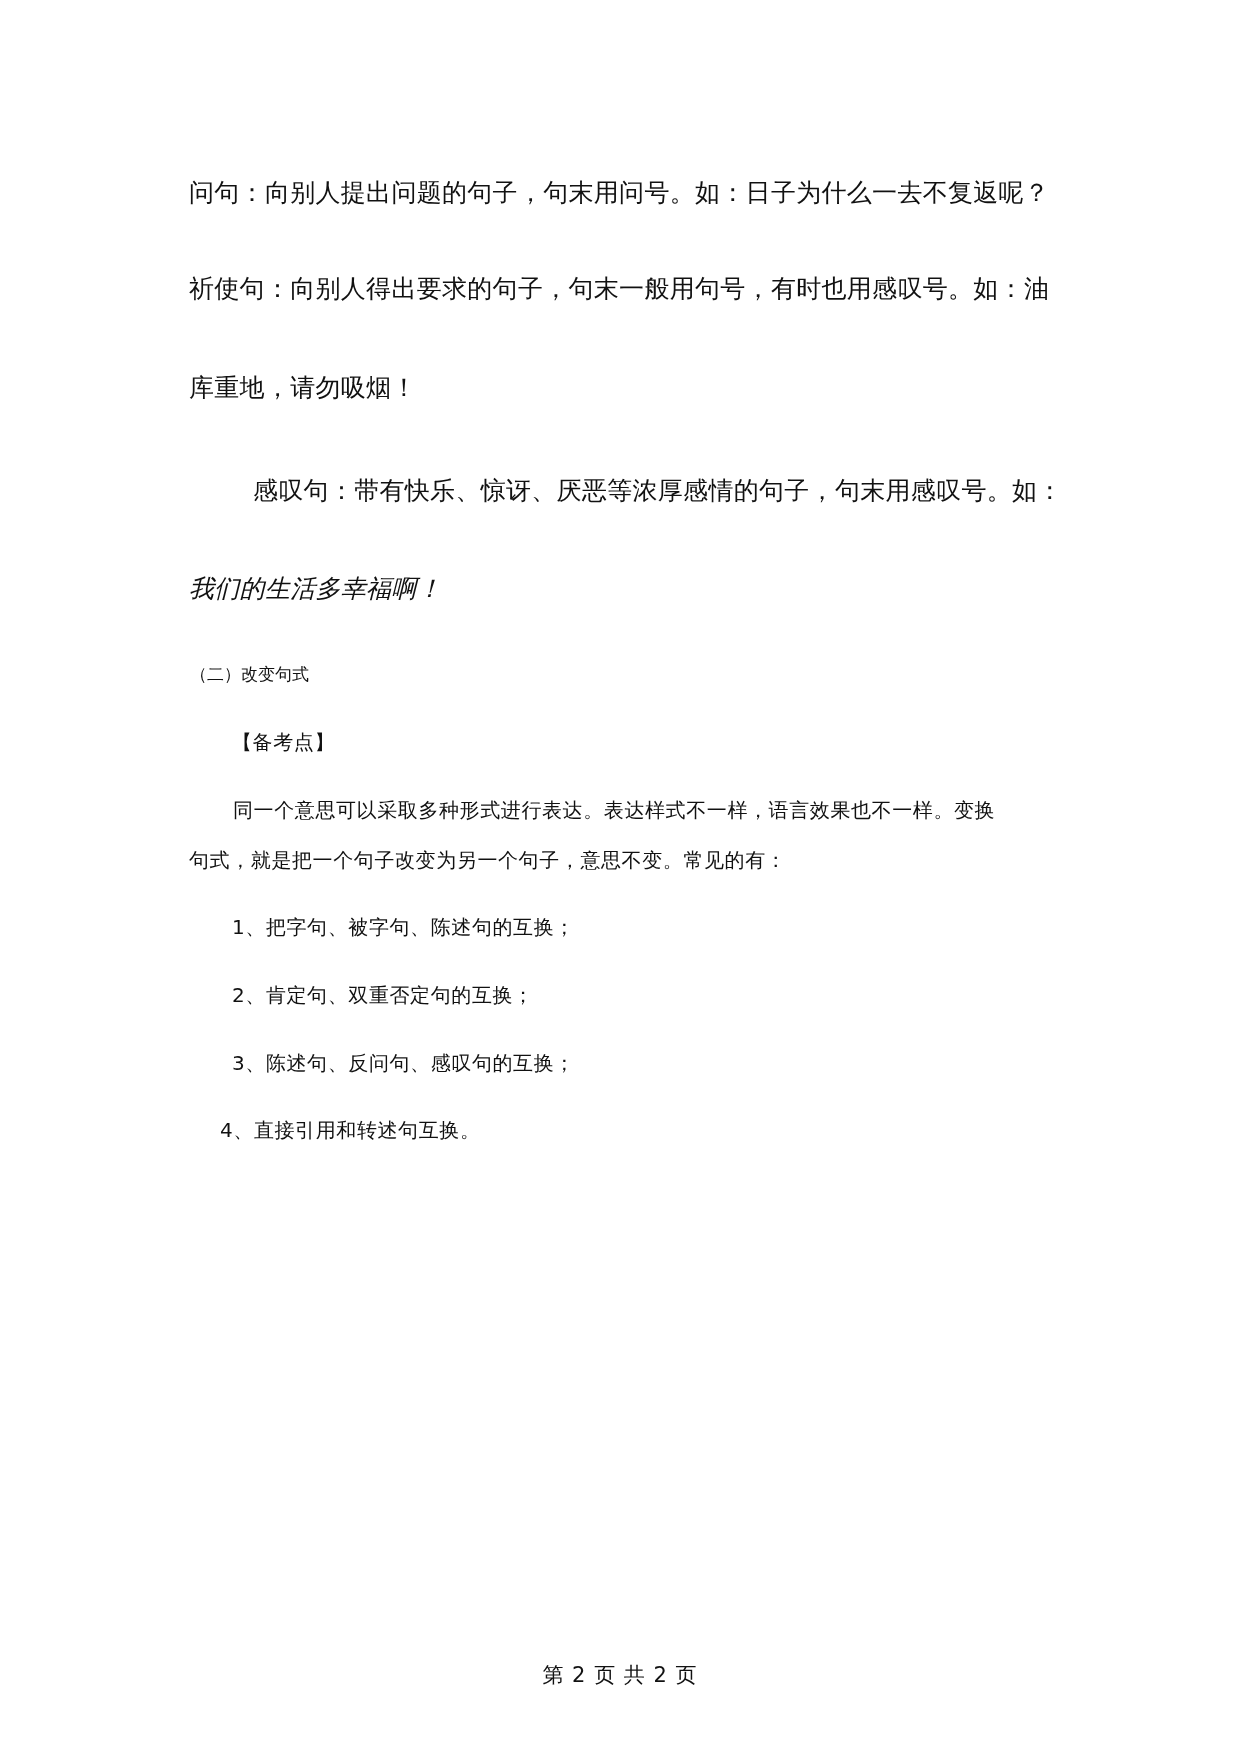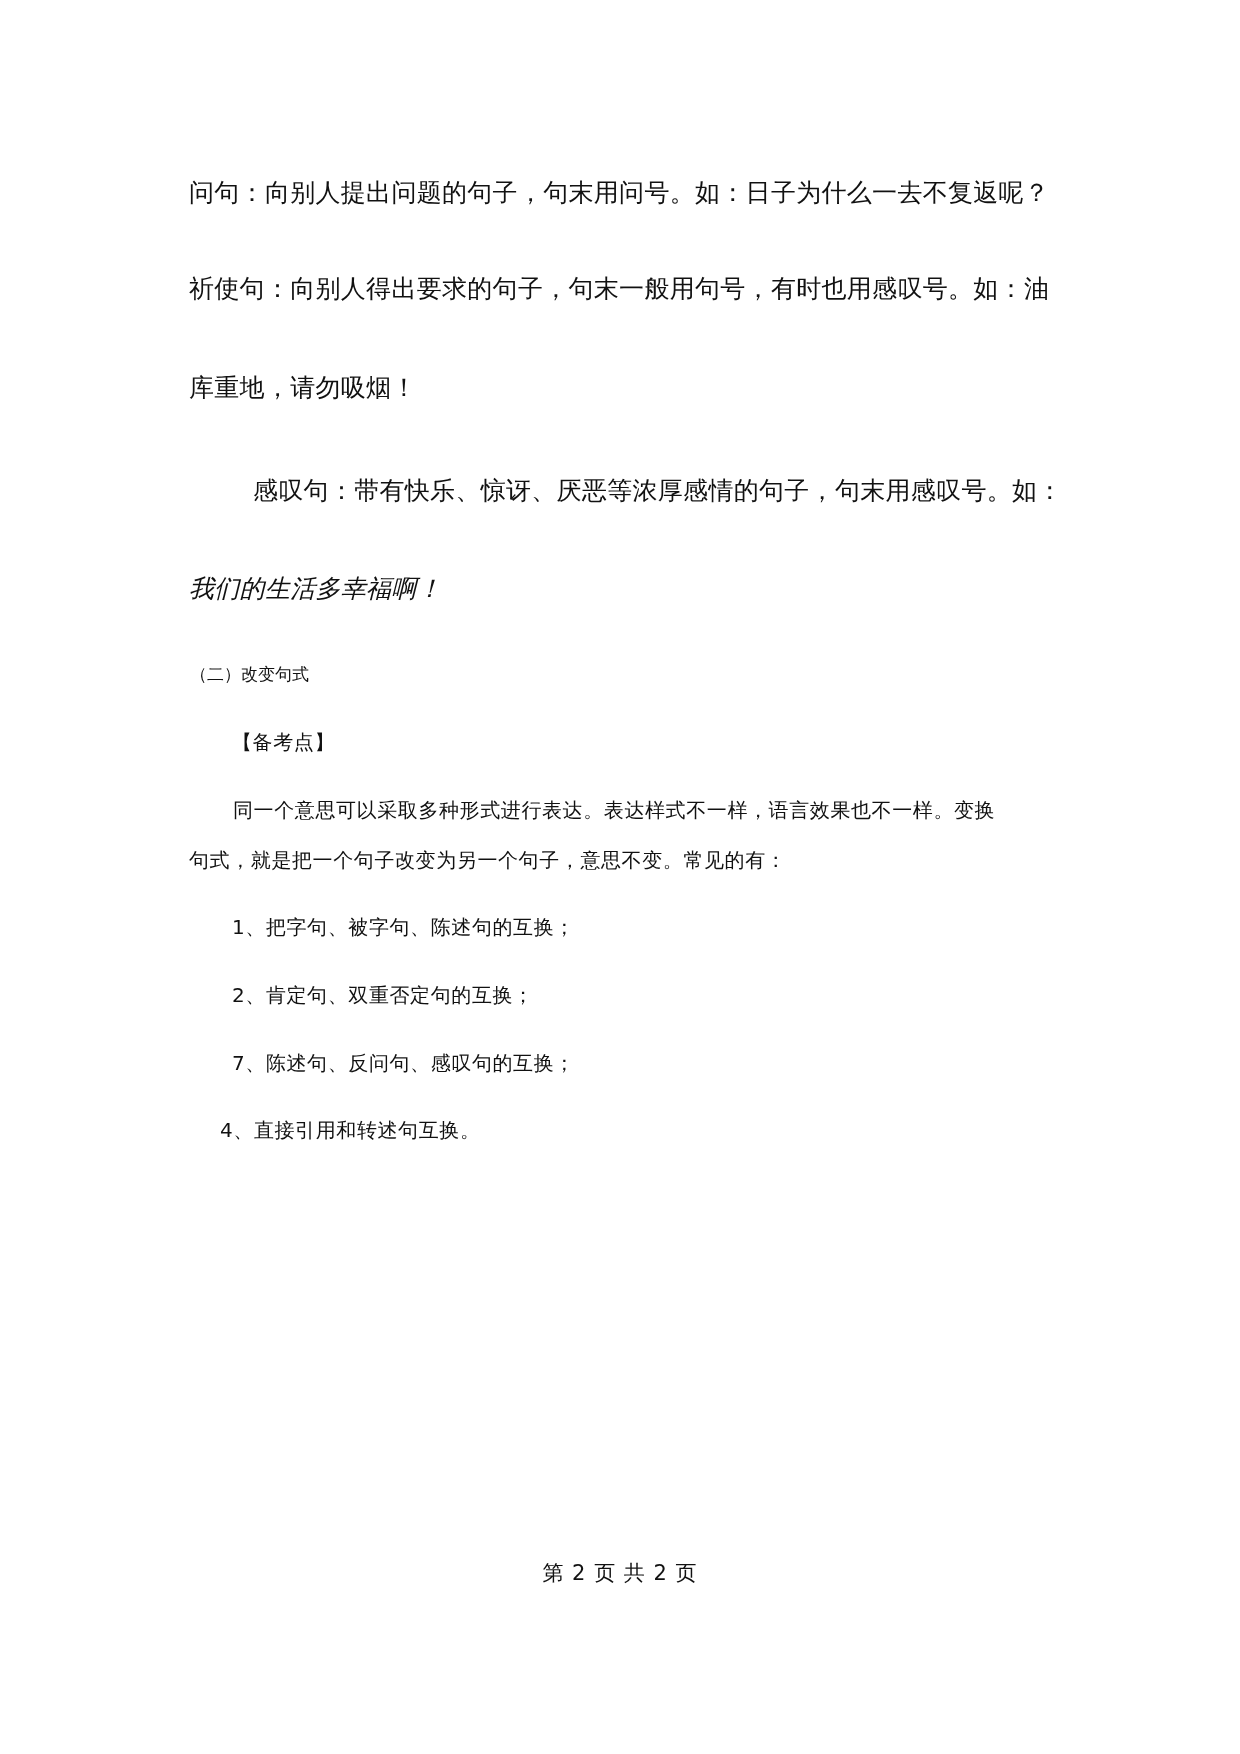--- a/index.html
+++ b/index.html
@@ -22,17 +22,17 @@
   <div class="line big" style="left:189px; top:576px;font-style:italic;">我们的生活多幸福啊！</div>
 
   <div class="line small" style="left:190px; top:666px;">（二）改变句式</div>
   <div class="line mid" style="left:232px; top:732px;">【备考点】</div>
 
   <div class="line mid" style="left:233px; top:800px;">同一个意思可以采取多种形式进行表达。表达样式不一样，语言效果也不一样。变换</div>
   <div class="line mid" style="left:189px; top:850px;">句式，就是把一个句子改变为另一个句子，意思不变。常见的有：</div>
 
   <div class="line mid" style="left:232px; top:917px;">1、把字句、被字句、陈述句的互换；</div>
   <div class="line mid" style="left:232px; top:985px;">2、肯定句、双重否定句的互换；</div>
-  <div class="line mid" style="left:232px; top:1053px;">7、陈述句、反问句、感叹句的互换；</div>
+  <div class="line mid" style="left:232px; top:1053px;">3、陈述句、反问句、感叹句的互换；</div>
   <div class="line mid" style="left:220px; top:1120px;">4、直接引用和转述句互换。</div>
 
-  <div class="line footer" style="top:1563px;">第 2 页 共 2 页</div>
+  <div class="line footer" style="top:1665px;">第 2 页 共 2 页</div>
 </div>
 
 </body></html>

